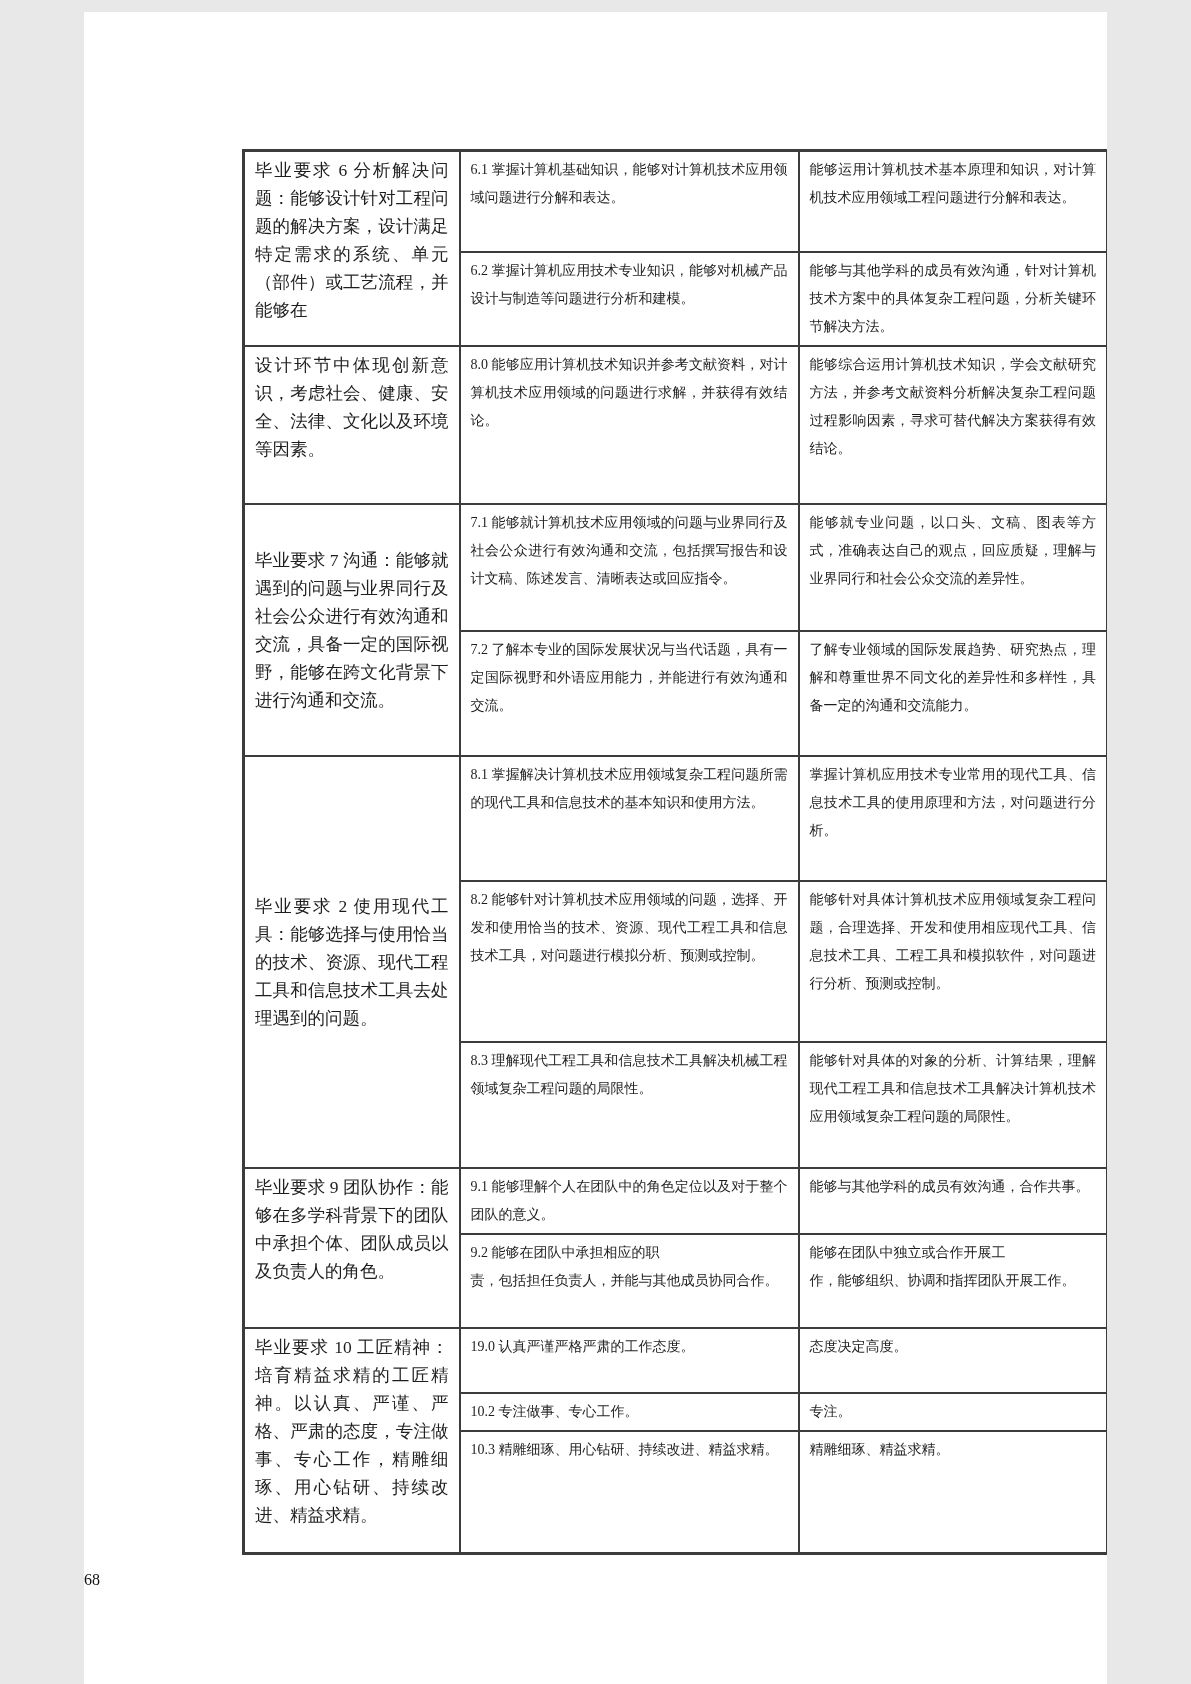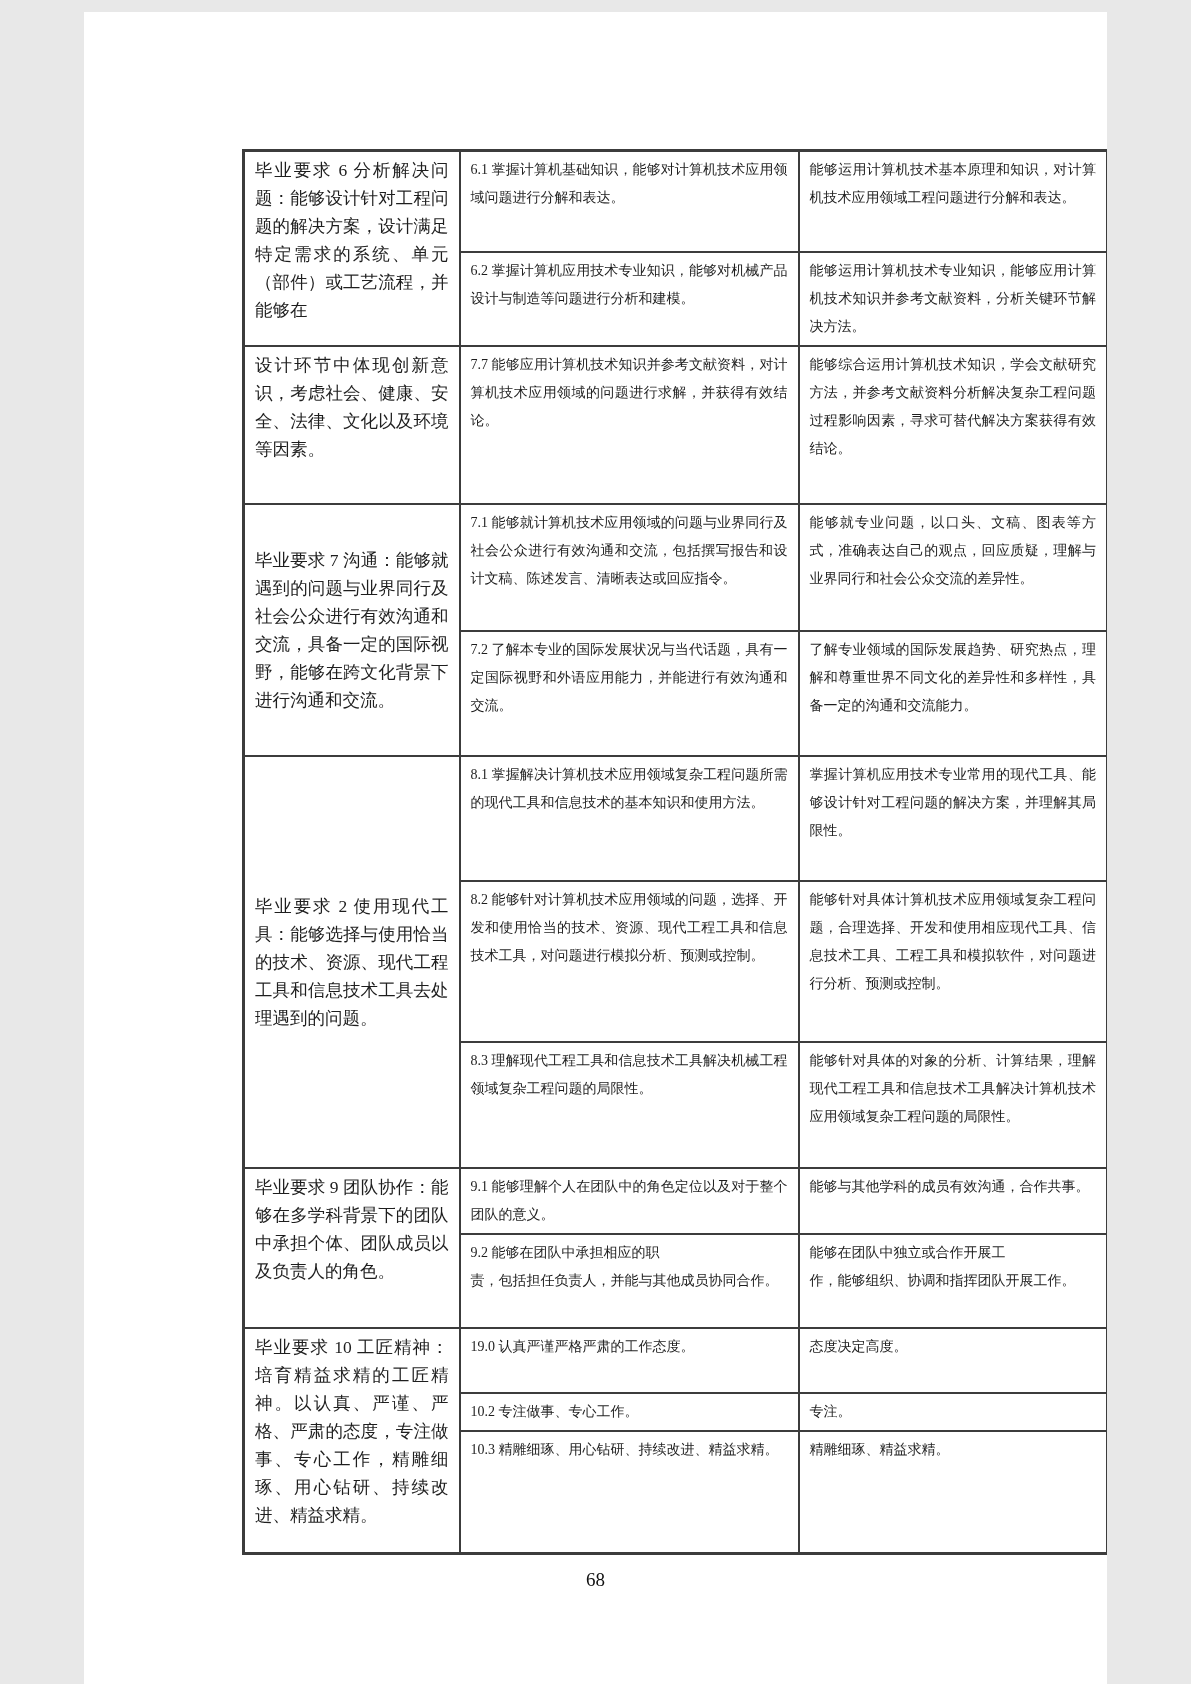--- a/index.html
+++ b/index.html
@@ -39,22 +39,21 @@
   col.c3 { width:309px; }
   tr.tr-6-1{height:101px} tr.tr-6-2{height:92px}  tr.tr-6-3{height:158px}
   tr.tr-7-1{height:127px} tr.tr-7-2{height:125px}
   tr.tr-8-1{height:125px} tr.tr-8-2{height:161px} tr.tr-8-3{height:126px}
   tr.tr-9-1{height:61px}  tr.tr-9-2{height:94px}
   tr.tr-10-1{height:65px} tr.tr-10-2{height:32px} tr.tr-10-3{height:123px}
   .page-number {
     position:absolute;
     top:1556px; left:0;
     width:100%;
-    text-align:center;
-    font-size:19px;
+    font-size:16px;
     line-height:24px;
     color:#111;
   }
 </style>
 </head>
 <body>
 
 <div class="page">
 
   <table class="req-table">
@@ -65,42 +64,42 @@
       </colgroup>
 
     <tbody>
         <tr class="tr-6-1">
       <td class="left-cell" rowspan="2">毕业要求 6 分析解决问题：能够设计针对工程问题的解决方案，设计满足特定需求的系统、单元（部件）或工艺流程，并能够在</td>
       <td>6.1 掌握计算机基础知识，能够对计算机技术应用领域问题进行分解和表达。</td>
       <td>能够运用计算机技术基本原理和知识，对计算机技术应用领域工程问题进行分解和表达。</td>
     </tr>
     <tr class="tr-6-2">
       <td>6.2 掌握计算机应用技术专业知识，能够对机械产品设计与制造等问题进行分析和建模。</td>
-      <td>能够运用计算机技术专业知识，能够应用计算机技术知识并参考文献资料，分析关键环节解决方法。</td>
+      <td>能够与其他学科的成员有效沟通，针对计算机技术方案中的具体复杂工程问题，分析关键环节解决方法。</td>
     </tr>
     <tr class="tr-6-3">
       <td class="left-cell">设计环节中体现创新意识，考虑社会、健康、安全、法律、文化以及环境等因素。</td>
-      <td>7.7 能够应用计算机技术知识并参考文献资料，对计算机技术应用领域的问题进行求解，并获得有效结论。</td>
+      <td>8.0 能够应用计算机技术知识并参考文献资料，对计算机技术应用领域的问题进行求解，并获得有效结论。</td>
       <td>能够综合运用计算机技术知识，学会文献研究方法，并参考文献资料分析解决复杂工程问题过程影响因素，寻求可替代解决方案获得有效结论。</td>
     </tr>
 
     <tr class="tr-7-1">
       <td class="left-cell vmid" rowspan="2">毕业要求 7 沟通：能够就遇到的问题与业界同行及社会公众进行有效沟通和交流，具备一定的国际视野，能够在跨文化背景下进行沟通和交流。</td>
       <td>7.1 能够就计算机技术应用领域的问题与业界同行及社会公众进行有效沟通和交流，包括撰写报告和设计文稿、陈述发言、清晰表达或回应指令。</td>
       <td>能够就专业问题，以口头、文稿、图表等方式，准确表达自己的观点，回应质疑，理解与业界同行和社会公众交流的差异性。</td>
     </tr>
     <tr class="tr-7-2">
       <td>7.2 了解本专业的国际发展状况与当代话题，具有一定国际视野和外语应用能力，并能进行有效沟通和交流。</td>
       <td>了解专业领域的国际发展趋势、研究热点，理解和尊重世界不同文化的差异性和多样性，具备一定的沟通和交流能力。</td>
     </tr>
 
     <tr class="tr-8-1">
       <td class="left-cell vmid" rowspan="3">毕业要求 2 使用现代工具：能够选择与使用恰当的技术、资源、现代工程工具和信息技术工具去处理遇到的问题。</td>
       <td>8.1 掌握解决计算机技术应用领域复杂工程问题所需的现代工具和信息技术的基本知识和使用方法。</td>
-      <td>掌握计算机应用技术专业常用的现代工具、能够设计针对工程问题的解决方案，并理解其局限性。</td>
+      <td>掌握计算机应用技术专业常用的现代工具、信息技术工具的使用原理和方法，对问题进行分析。</td>
     </tr>
     <tr class="tr-8-2">
       <td>8.2 能够针对计算机技术应用领域的问题，选择、开发和使用恰当的技术、资源、现代工程工具和信息技术工具，对问题进行模拟分析、预测或控制。</td>
       <td>能够针对具体计算机技术应用领域复杂工程问题，合理选择、开发和使用相应现代工具、信息技术工具、工程工具和模拟软件，对问题进行分析、预测或控制。</td>
     </tr>
     <tr class="tr-8-3">
       <td>8.3 理解现代工程工具和信息技术工具解决机械工程领域复杂工程问题的局限性。</td>
       <td>能够针对具体的对象的分析、计算结果，理解现代工程工具和信息技术工具解决计算机技术应用领域复杂工程问题的局限性。</td>
     </tr>
 

